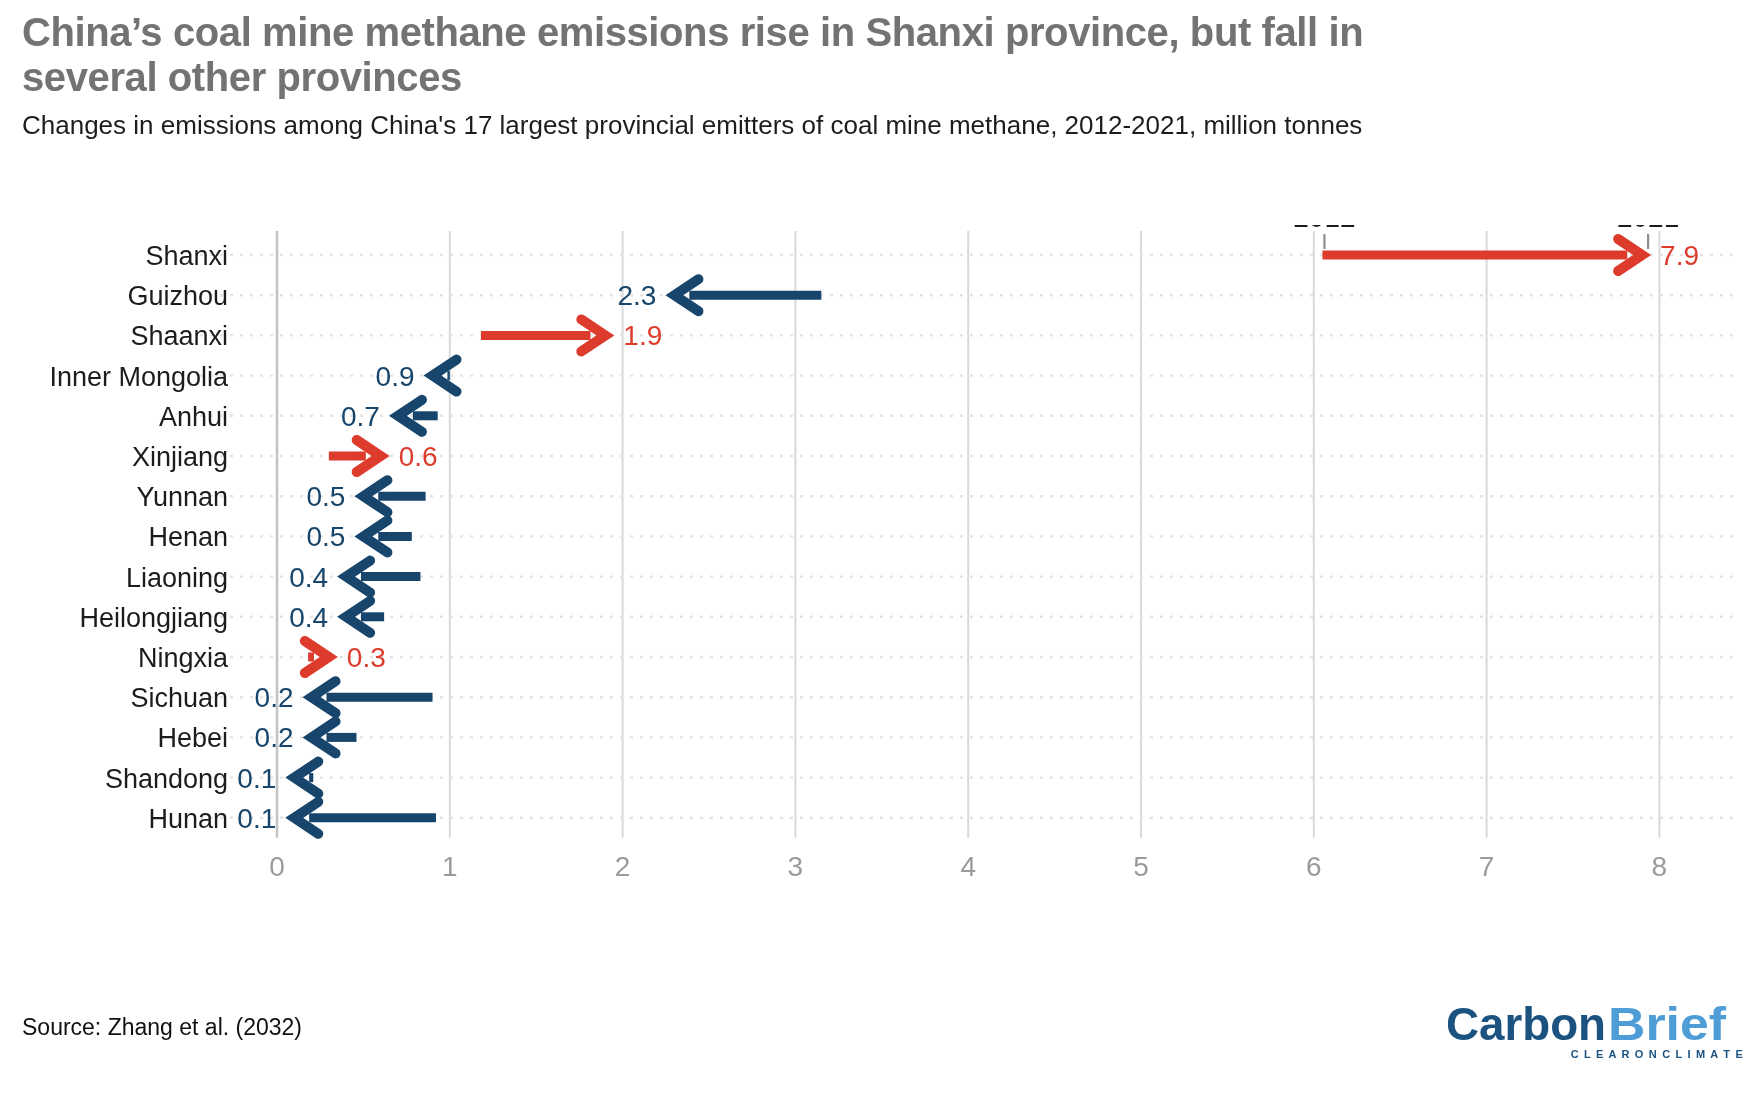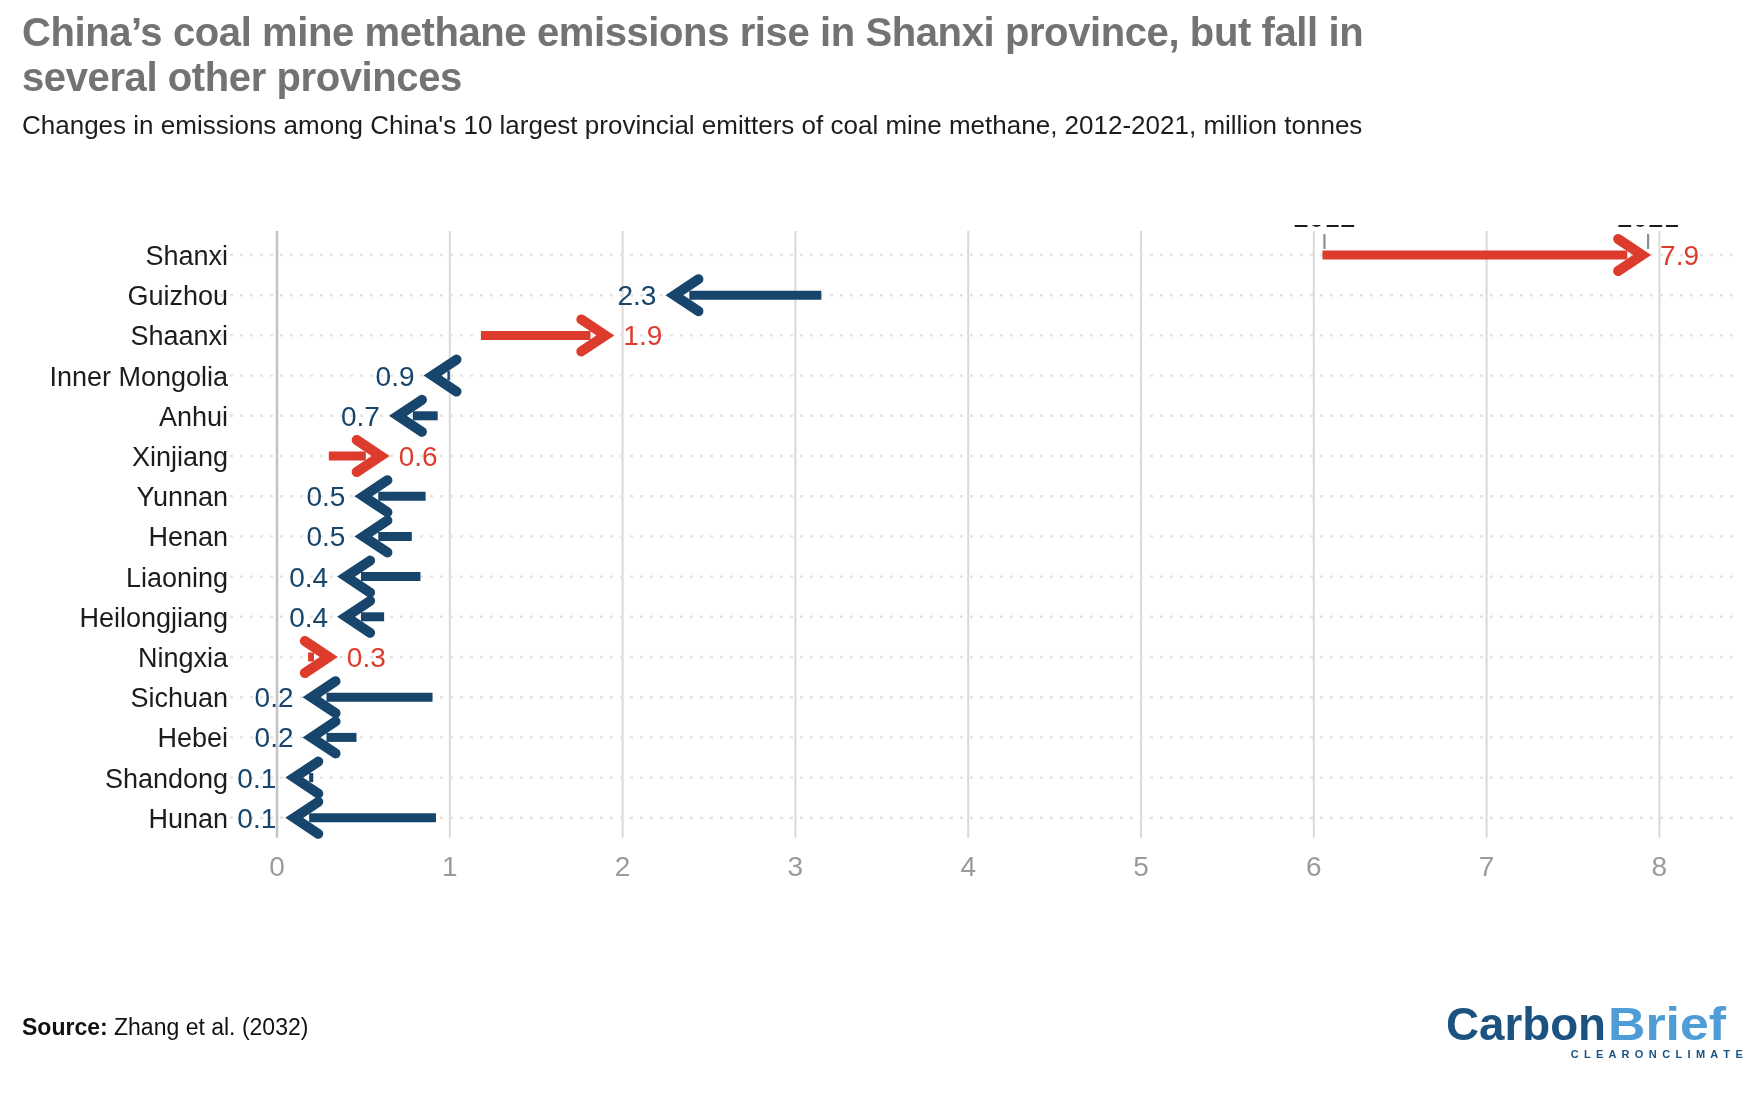--- a/index.html
+++ b/index.html
@@ -38,21 +38,21 @@
     left:0; top:225px;
     width:1756px; height:720px;
   }
   #plot-svg { display:block; }
 
   
   #source-note {
     position:absolute; left:22px; top:1014px;
     font-size:23px; color:#111111;
   }
-  #source-note .src-label { font-weight:bold; }
+  #source-note .src-label { font-weight:normal; }
 
   #logo {
     position:absolute; right:10px; top:1000px;
     width:300px; height:62px;
   }
   #logo svg { display:block; }
 
   .ylabel-text {
     font-size:27px;
     fill:#1c1c1c;
@@ -67,21 +67,21 @@
   }
   .val-text {
     font-size:28px;
   }
 </style>
 </head>
 <body>
 
 <div id="header">
   <h1 id="chart-title">China’s coal mine methane emissions rise in Shanxi province, but fall in several other provinces</h1>
-  <p id="chart-subtitle">Changes in emissions among China's 10 largest provincial emitters of coal mine methane, 2012-2021, million tonnes</p>
+  <p id="chart-subtitle">Changes in emissions among China's 17 largest provincial emitters of coal mine methane, 2012-2021, million tonnes</p>
 </div>
 
 <div id="plot-area">
   <svg id="plot-svg" width="1756" height="720" viewBox="0 0 1756 720">
     <g id="grid-layer">
         <line x1="277" x2="277" y1="6" y2="612.8000000000001" stroke="#c4c4c4" stroke-width="2.6"></line>
         <line x1="449.8" x2="449.8" y1="6" y2="612.8000000000001" stroke="#d9d9d9" stroke-width="2"></line>
         <line x1="622.6" x2="622.6" y1="6" y2="612.8000000000001" stroke="#d9d9d9" stroke-width="2"></line>
         <line x1="795.4000000000001" x2="795.4000000000001" y1="6" y2="612.8000000000001" stroke="#d9d9d9" stroke-width="2"></line>
         <line x1="968.2" x2="968.2" y1="6" y2="612.8000000000001" stroke="#d9d9d9" stroke-width="2"></line>

